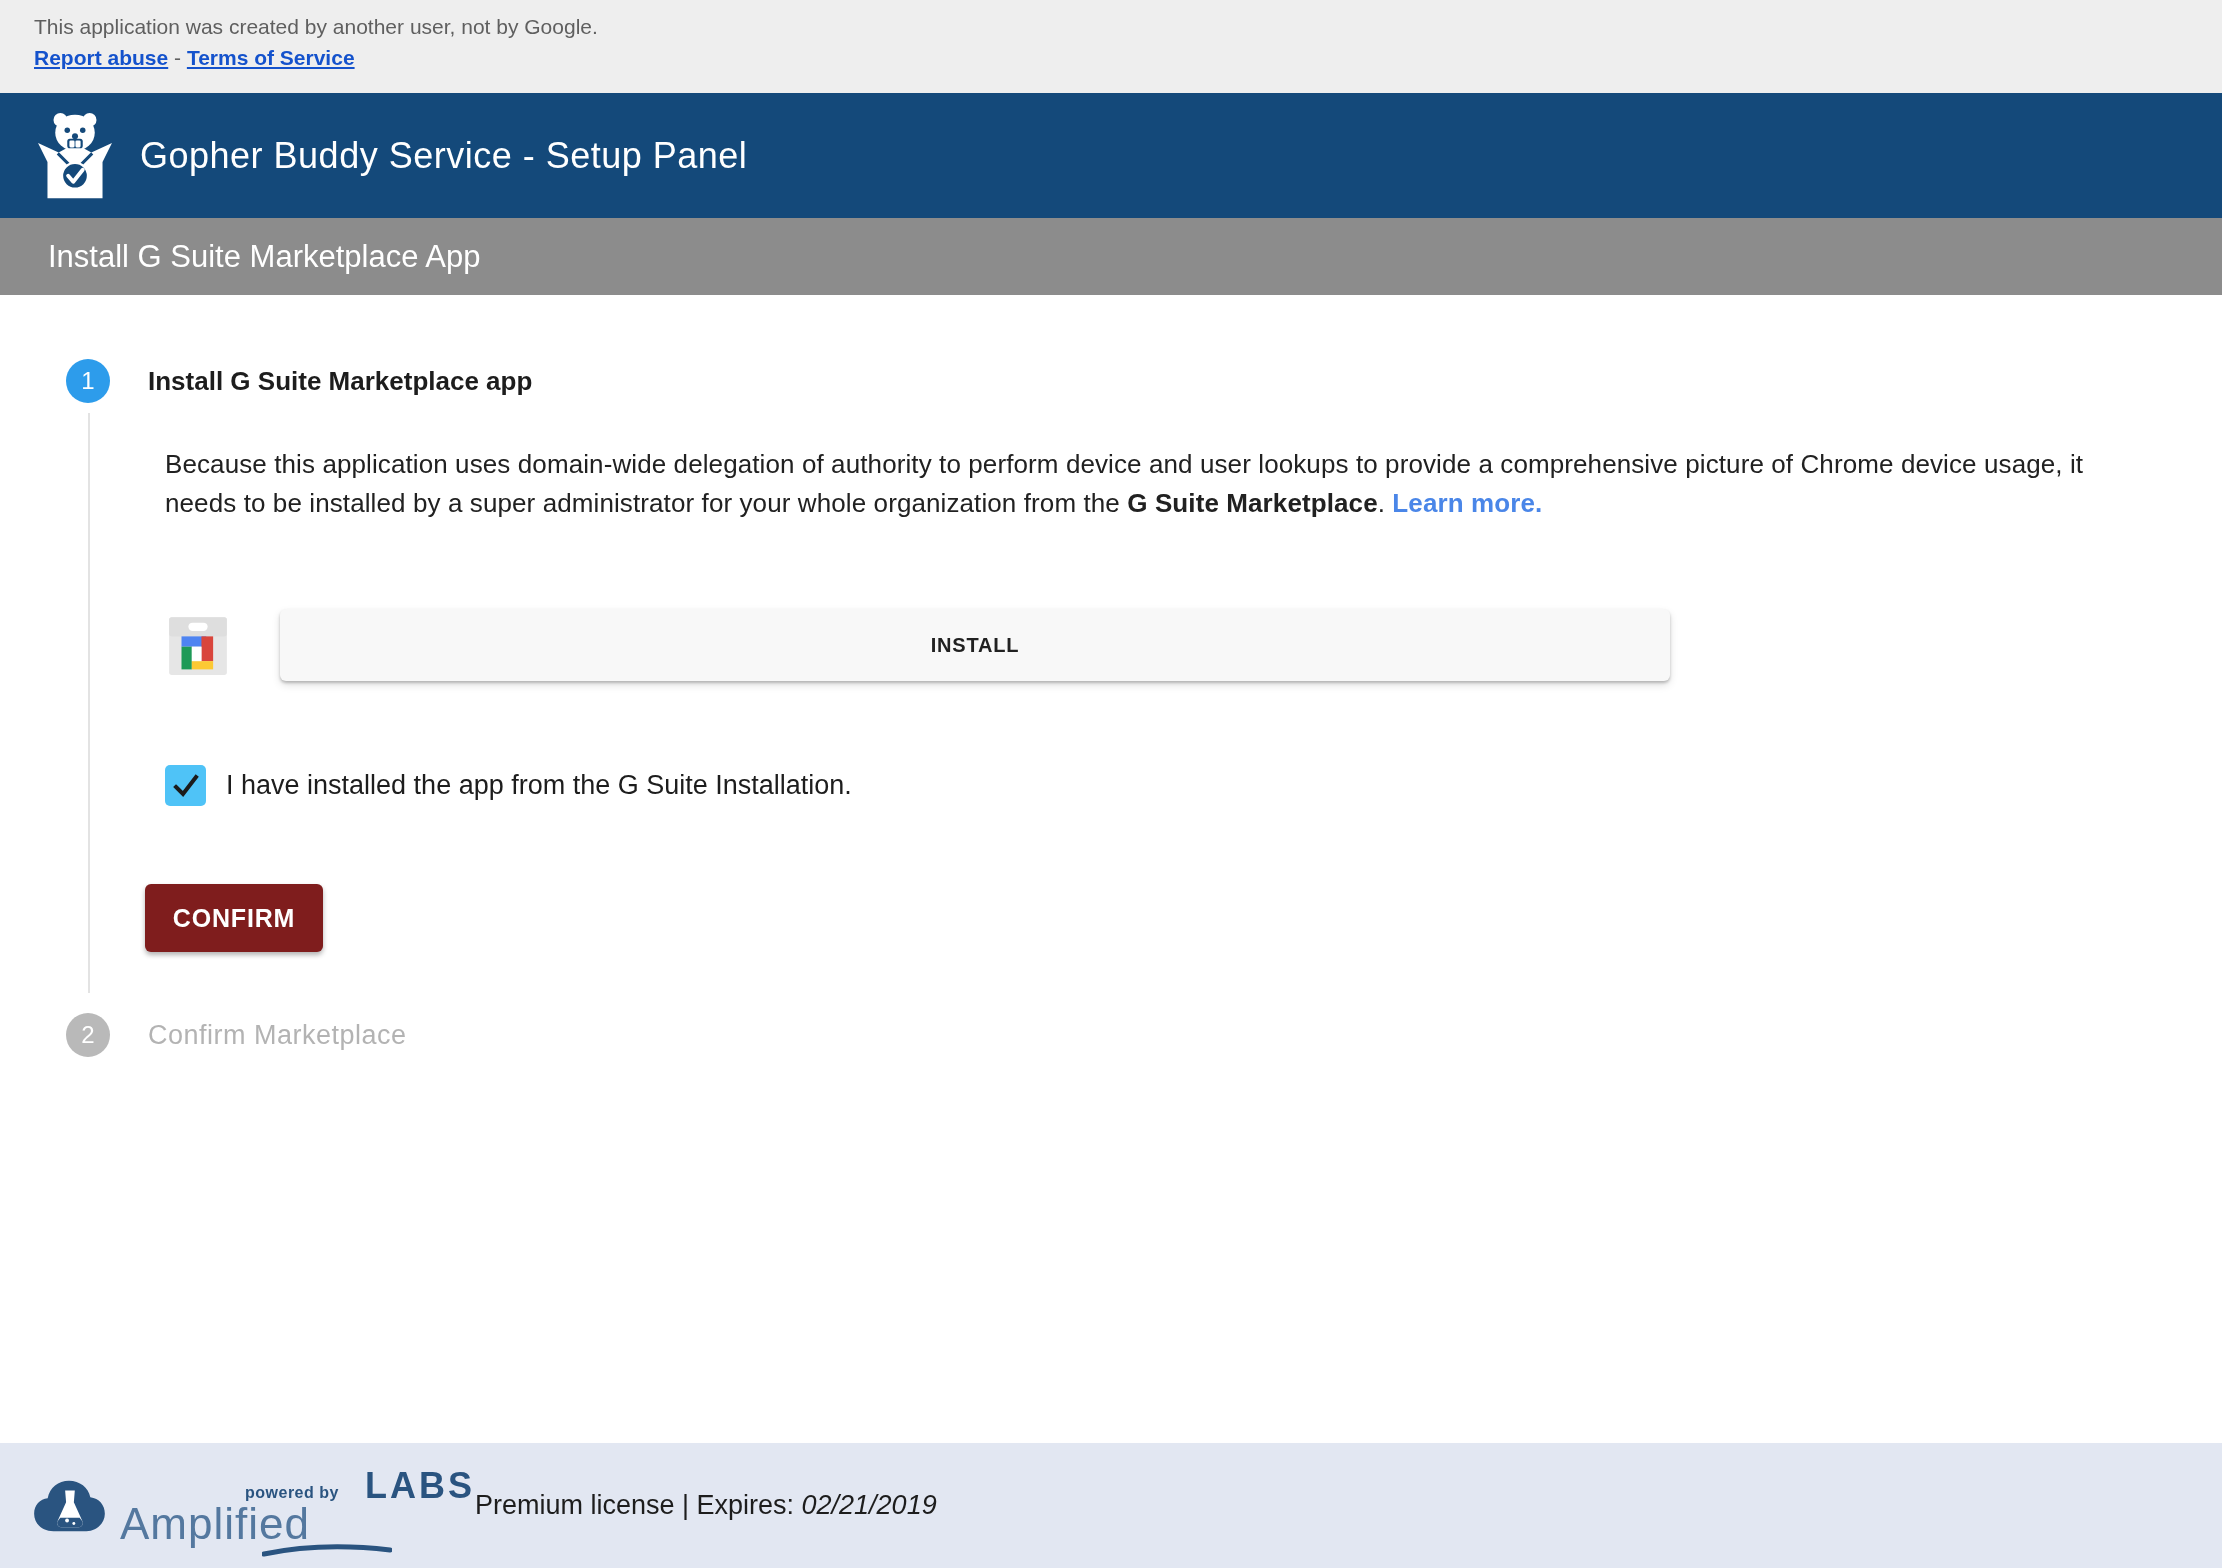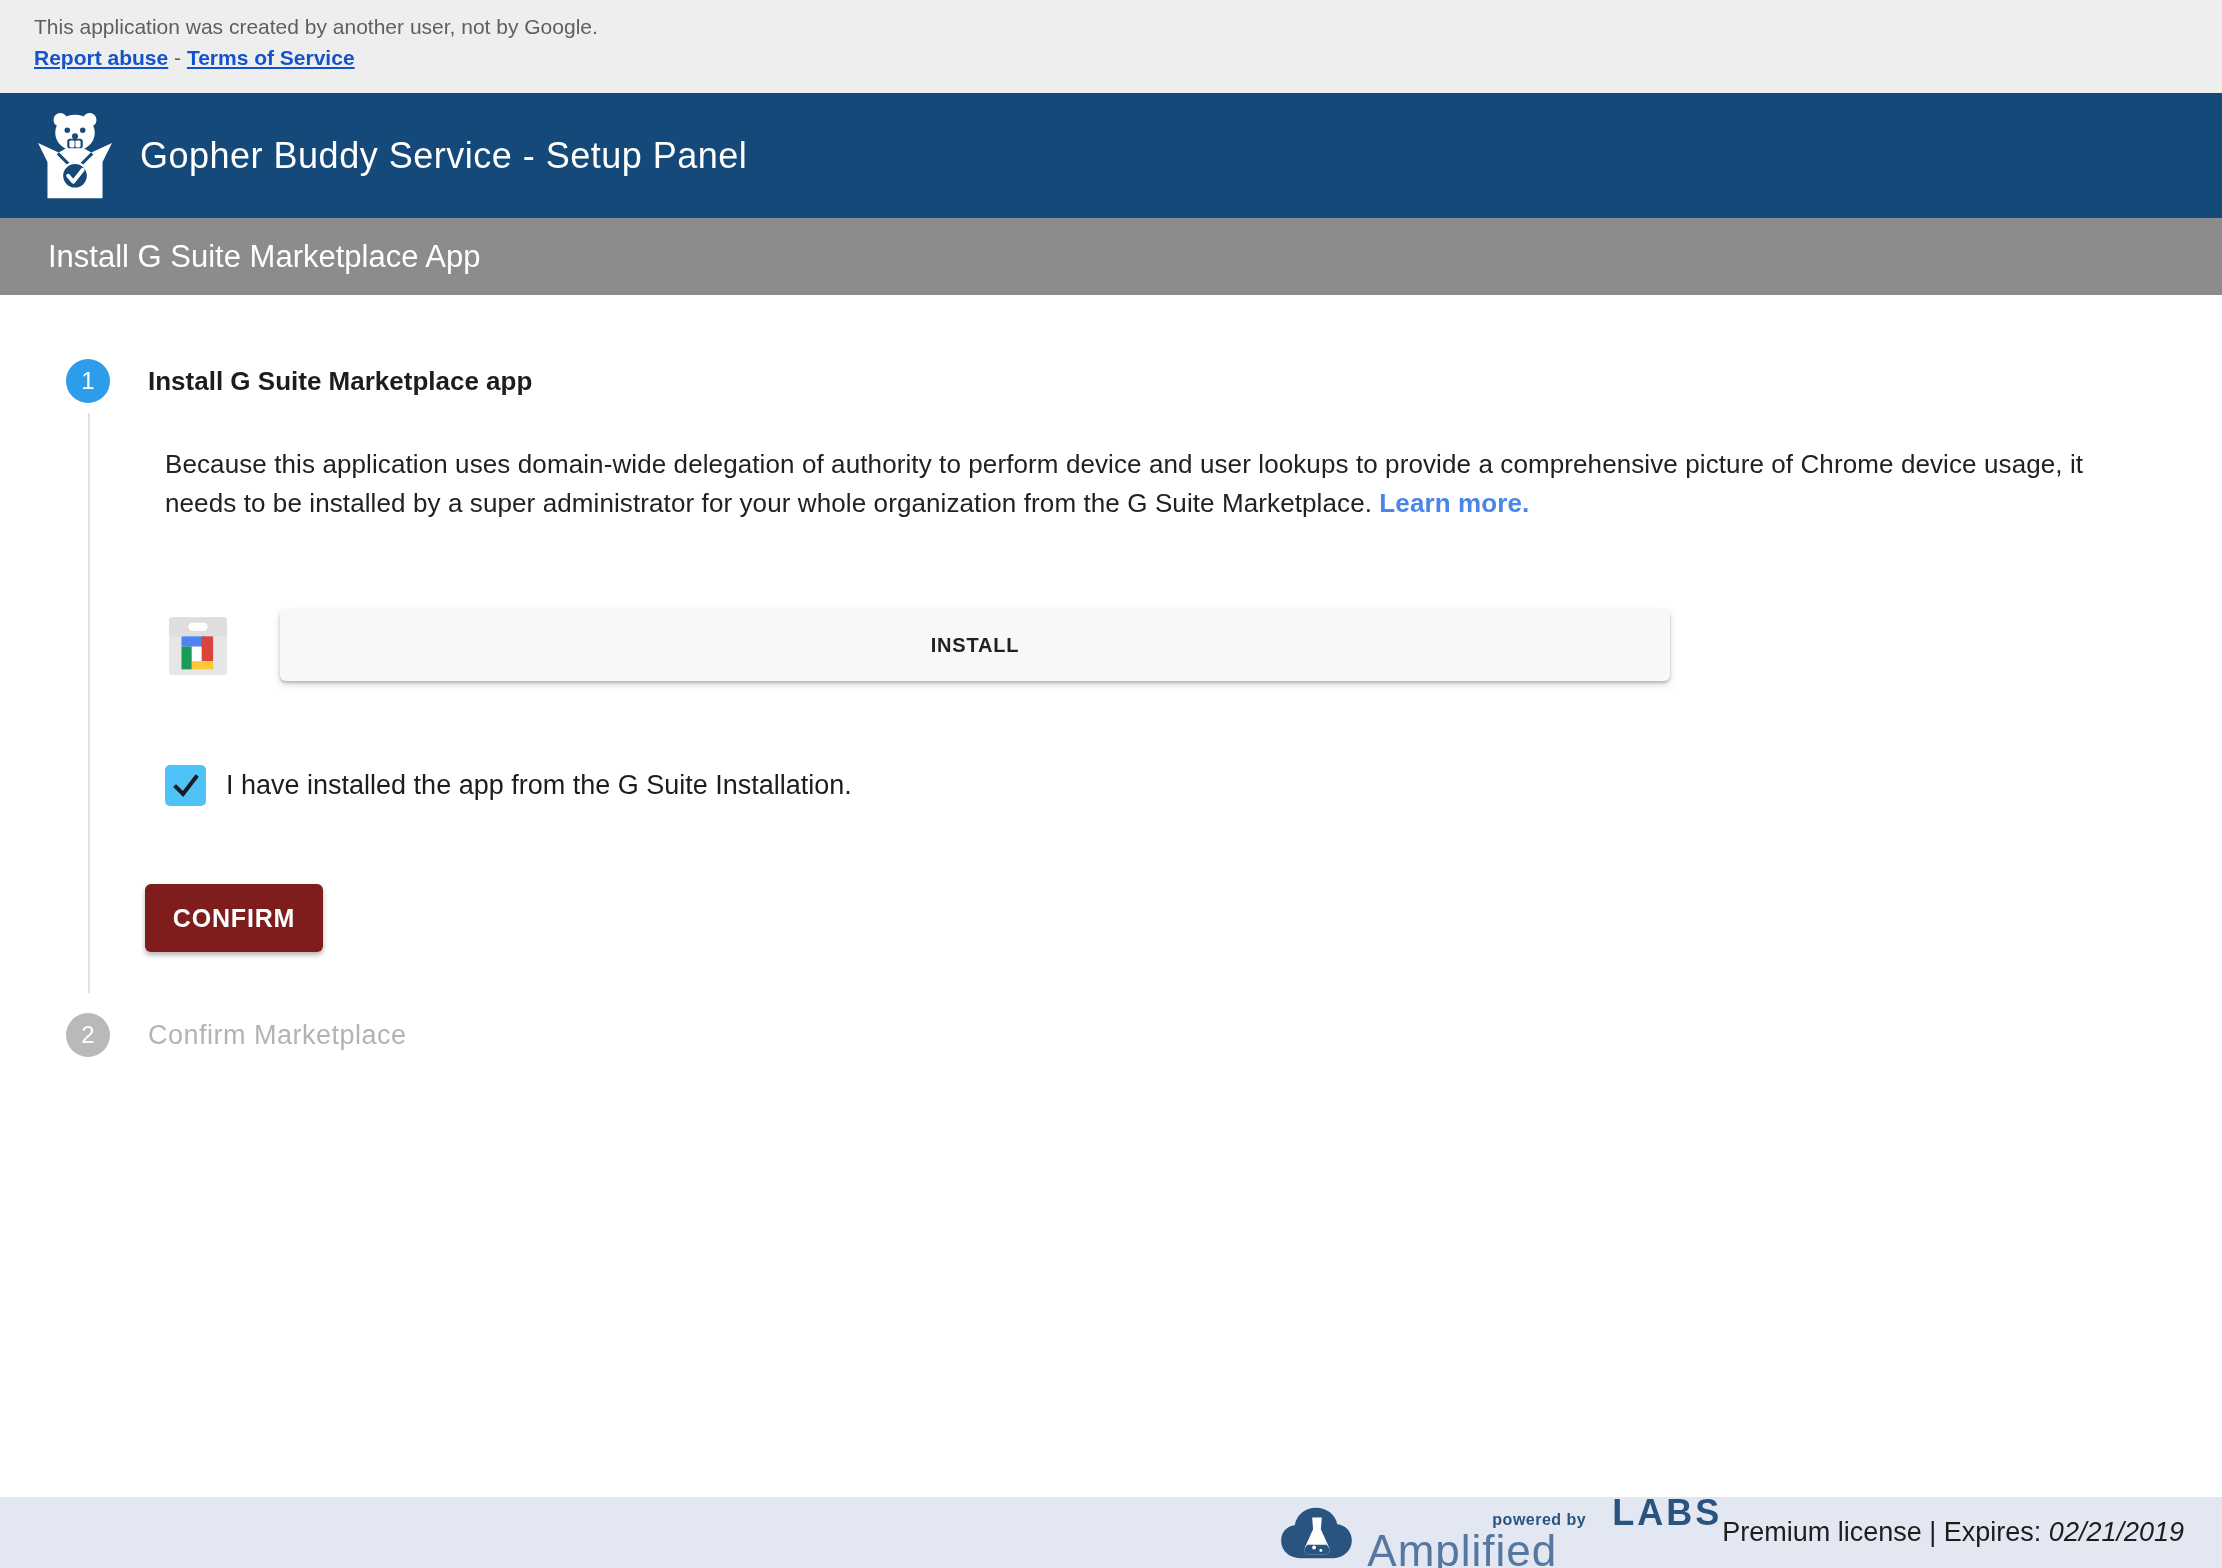--- a/index.html
+++ b/index.html
@@ -43,21 +43,21 @@
     display:flex;align-items:center;justify-content:center;flex:0 0 auto;
   }
   .step-circle.active{background:#2d9ceb;}
   .step-circle.inactive{background:#b9b9b9;}
   .step-title{margin-left:38px;font-size:26px;font-weight:bold;color:#1d1d1d;}
   .step-title.inactive{color:#b3b3b3;font-weight:400;font-size:27px;letter-spacing:0.5px;}
   .step-body{margin:42px 0 0 165px;width:1965px;}
   .paragraph{
     font-size:26px;line-height:39px;color:#212121;letter-spacing:0.1px;
   }
-  .paragraph b{font-weight:normal;}
+  .paragraph b{font-weight:bold;}
   .paragraph a{color:#4a86e8;font-weight:bold;text-decoration:none;cursor:pointer;margin-top:28px;}
   
   .install-row{display:flex;align-items:flex-start;margin-top:86px;}
   .gsm-icon{width:66px;height:66px;flex:0 0 auto;margin-top:4px;}
   .install-btn{
     margin-left:49px;width:1390px;height:72px;box-sizing:border-box;
     background:#f8f8f8;border:none;border-radius:6px;
     box-shadow:0 2px 3px rgba(0,0,0,0.22),0 4px 8px rgba(0,0,0,0.12);
     font-family:"Liberation Sans", sans-serif;
     font-size:20px;font-weight:bold;color:#212121;letter-spacing:0.8px;cursor:pointer;
@@ -72,22 +72,22 @@
   
   .confirm-btn{
     display:block;margin:78px 0 0 -20px;padding:0;width:178px;height:68px;
     background:#7f1d1d;color:#ffffff;border:none;border-radius:6px;
     box-shadow:0 3px 5px rgba(0,0,0,0.3);
     font-family:"Liberation Sans", sans-serif;
     font-size:25px;font-weight:bold;letter-spacing:0.8px;cursor:pointer;
   }
   
   .footer{
-    position:absolute;left:0;bottom:0;width:100%;height:71px;
-    background:#e2e7f2;display:flex;align-items:center;justify-content:flex-end;
+    position:absolute;left:0;bottom:0;width:100%;height:125px;
+    background:#e2e7f2;display:flex;align-items:center;justify-content:flex-start;
     box-sizing:border-box;padding:0 38px 0 30px;
   }
   .brand{display:flex;align-items:center;}
   .cloud-icon{width:78px;height:62px;flex:0 0 auto;}
   .brand-text{display:flex;align-items:baseline;margin-left:12px;}
   .amplified-wrap{display:flex;flex-direction:column;align-items:flex-start;position:relative;}
   .powered-by{font-size:16px;color:#2a5480;font-weight:bold;margin-left:125px;letter-spacing:0.5px;}
   .amplified{font-size:44px;color:#54789f;font-weight:400;letter-spacing:1px;line-height:44px;}
   .swoosh{position:absolute;left:142px;bottom:-12px;width:130px;height:14px;}
   .labs{font-size:36px;color:#2a5480;font-weight:bold;letter-spacing:3px;margin-left:26px;}

